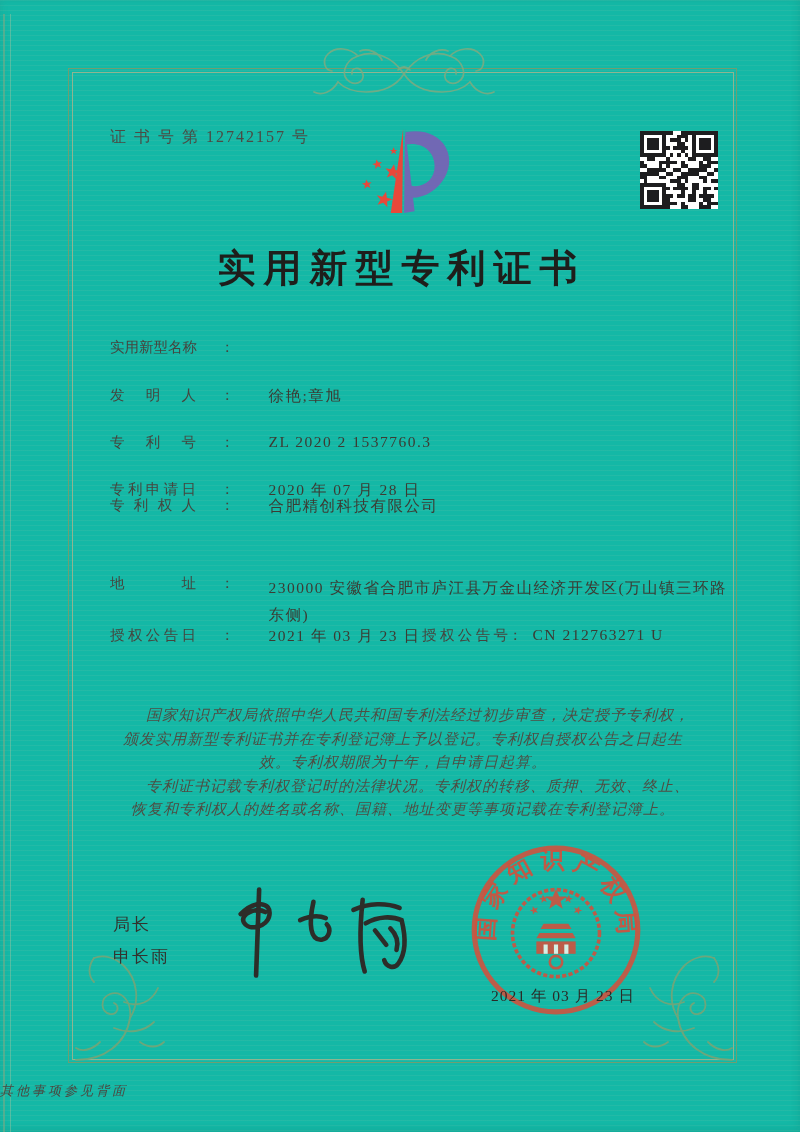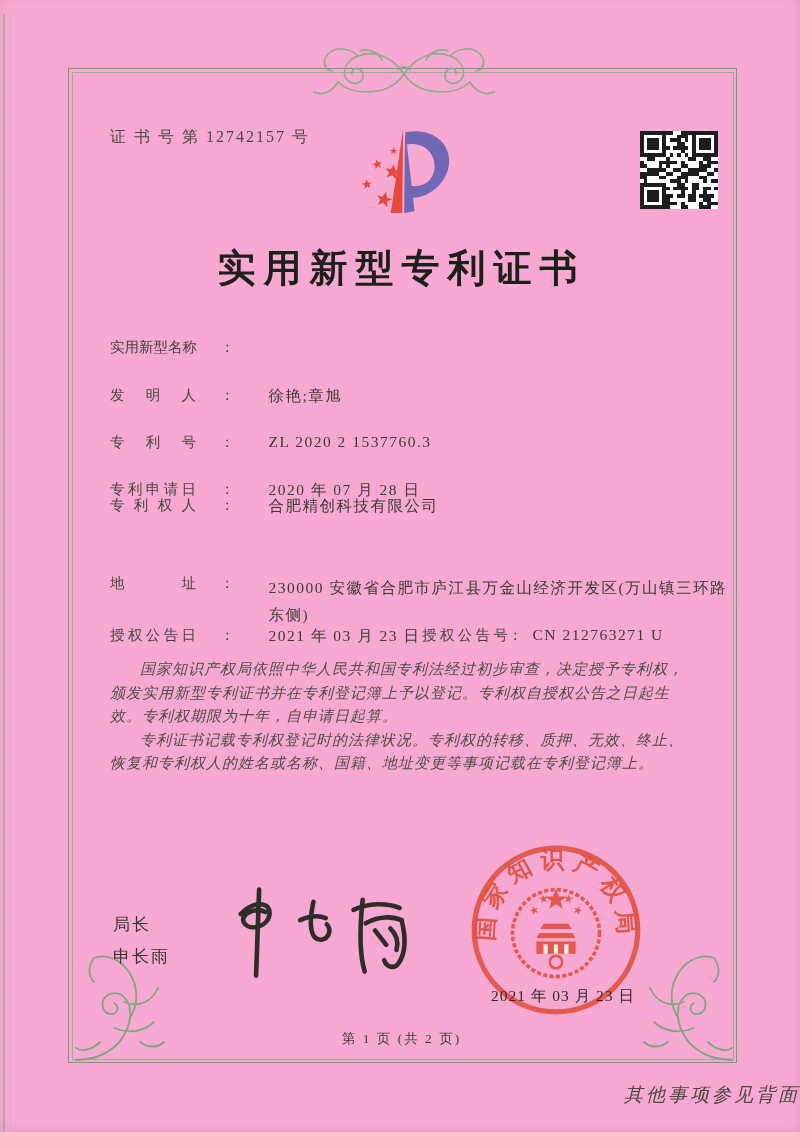--- a/index.html
+++ b/index.html
@@ -1,18 +1,18 @@
 <!DOCTYPE html>
 <html><head>
 <meta charset="utf-8">
 <style>
   html,body{margin:0;padding:0;background:#e9e9e6;}
   .page{
     position:relative;width:800px;height:1132px;margin:0 auto;
-    background:#f9a8d4;overflow:hidden;
+    background:#14b8a6;overflow:hidden;
     font-family:"Liberation Serif","DejaVu Serif",serif;
     box-shadow:inset -3px -3px 8px rgba(0,0,0,.06), inset 3px 0 6px rgba(90,120,90,.05);
   }
   .page::before{ 
     content:"";position:absolute;inset:0;
     background:repeating-linear-gradient(180deg, rgba(170,200,165,.10) 0 1px, rgba(0,0,0,0) 1px 5px);
     pointer-events:none;
   }
   .scan-edge{position:absolute;left:3px;top:14px;bottom:0;width:5px;
     border-left:2px solid rgba(130,170,130,.55);border-right:1px solid rgba(160,195,160,.45);}
@@ -30,38 +30,38 @@
   
   .fields{position:absolute;left:110px;top:0;width:586px;}
   .frow{position:absolute;left:0;display:flex;align-items:flex-start;white-space:nowrap;gap:24px;}
   .flabel{display:inline-block;width:86px;font-size:14.5px;color:#45453e;
     text-align:justify;text-align-last:justify;}
   .fcolon{font-size:14.5px;color:#45453e;margin-right:10px;}
   .fvalue{font-size:15.5px;color:#3c3b33;letter-spacing:1.5px;}
   .fvalue.wrap{white-space:normal;width:472px;line-height:27px;}
   .pair2{position:absolute;left:312px;top:0;display:flex;}
   
-  .paras{position:absolute;left:110px;top:658px;width:586px;color:#4e4d43;}
+  .paras{position:absolute;left:110px;top:704px;width:586px;color:#4e4d43;text-align:center;}
   .paras p{margin:0;font-size:15px;font-style:italic;line-height:23.5px;
     letter-spacing:1px;text-indent:2em;}
   
   .sig-title{position:absolute;left:113px;top:913px;font-size:17px;color:#33332e;
     font-family:"Liberation Sans","DejaVu Sans",sans-serif;letter-spacing:2px;text-align:center;}
   .sig-name{position:absolute;left:113px;top:945px;font-size:17px;color:#33332e;
     font-family:"Liberation Sans","DejaVu Sans",sans-serif;letter-spacing:2px;}
   .sig-hand{position:absolute;left:212px;top:880px;}
   
   .seal{position:absolute;left:468px;top:842px;opacity:.92;}
   .seal-date{position:absolute;left:483px;top:986px;width:160px;text-align:center;
     font-size:15.5px;color:#2b2b27;letter-spacing:1px;}
   
   .page-num{position:absolute;left:68px;top:1030px;width:667px;text-align:center;
     font-size:13.5px;color:#3f3f39;letter-spacing:2px;}
-  .back-note{position:absolute;left:0;top:1082px;width:800px;text-align:right;
-    font-size:19px;font-style:italic;color:#4a4941;letter-spacing:3px;}
+  .back-note{position:absolute;left:0;top:1082px;width:800px;text-align:left;
+    font-size:13px;font-style:italic;color:#4a4941;letter-spacing:3px;}
 </style>
 </head>
 <body>
 
 <div class="page">
 
   <div class="scan-edge"></div>
 
   <div class="frame">
     <div class="frame-inner"></div>
@@ -456,16 +456,15 @@
       <path d="M66,93 L104,93 L101,88 L69,88 Z"></path>
       <rect x="66" y="96" width="38" height="12"></rect>
       <rect x="73" y="99" width="4" height="9" fill="#fbfaf1"></rect>
       <rect x="83" y="99" width="4" height="9" fill="#fbfaf1"></rect>
       <rect x="93" y="99" width="4" height="9" fill="#fbfaf1"></rect>
       <circle cx="85" cy="116" r="6" fill="none" stroke="#de4a36" stroke-width="2.5"></circle>
     </g>
   </svg>
   <div class="seal-date">2021 年 03 月 23 日</div>
 
-  <div class="page-num">第 1 页 (共 2 页)</div>
   <div class="back-note">其他事项参见背面</div>
 
 </div>
 
 </body></html>

